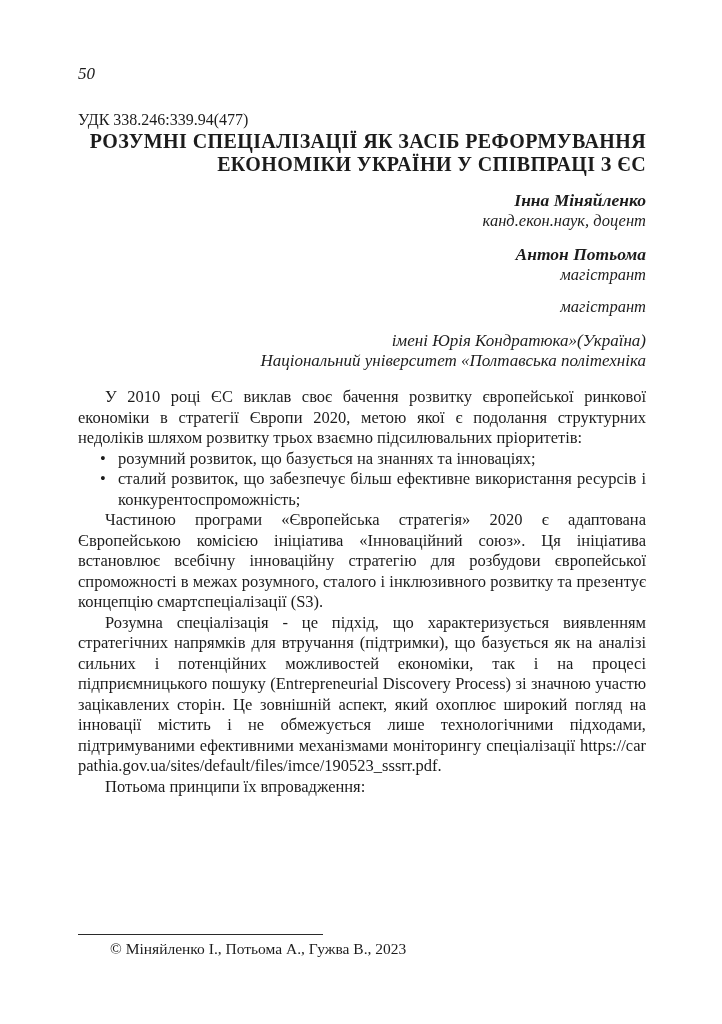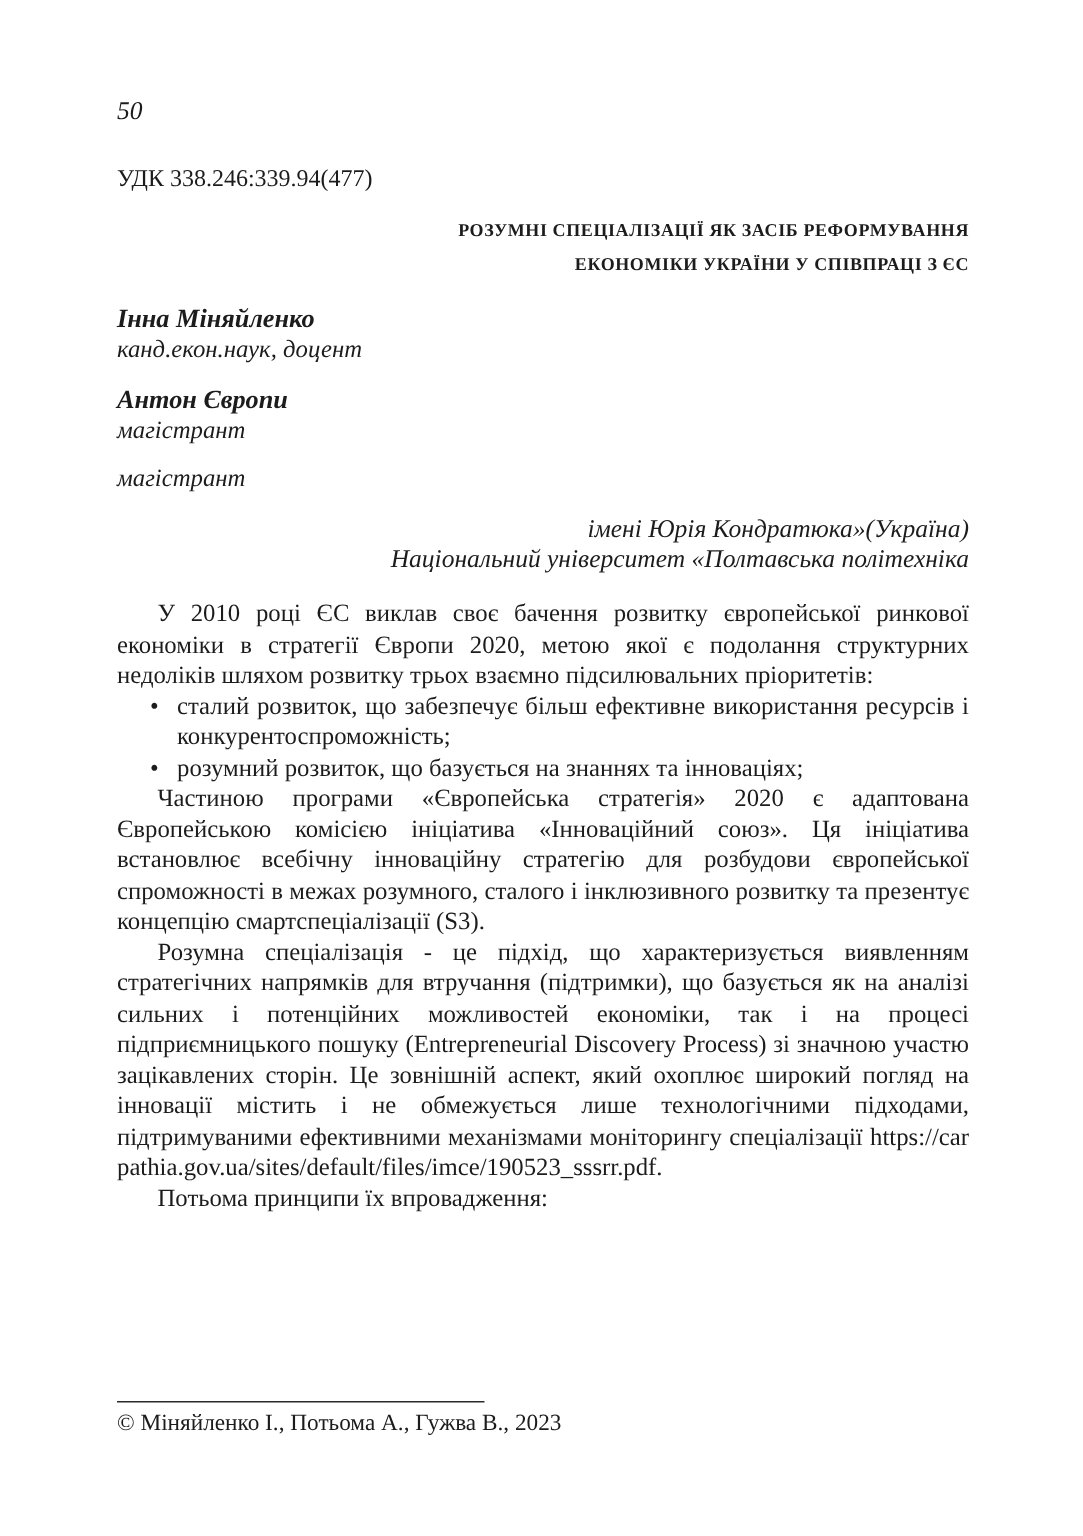--- a/index.html
+++ b/index.html
@@ -30,30 +30,29 @@
     font-size: 17px;
     line-height: 20px;
     font-style: italic;
   }
   .udk {
     margin-top: 26px;
     font-size: 16px;
     line-height: 20px;
   }
   .title {
-    margin-top: 12px;
     text-align: right;
     font-weight: bold;
-    font-size: 12px;
+    font-size: 20px;
     line-height: 23px;
     letter-spacing: 0.4px;
   }
   .authors {
     margin-top: 2px;
-    text-align: left;
+    text-align: right;
   }
   .author {
     margin-top: 13px;
   }
   .author-name {
     font-weight: bold;
     font-style: italic;
     font-size: 17.5px;
     line-height: 22px;
   }
@@ -110,20 +109,21 @@
   }
   .footer-rule {
     width: 245px;
     height: 0;
     border-top: 1.6px solid #2a2a2a;
     margin-bottom: 4px;
   }
   .copyright {
     font-size: 15.5px;
     line-height: 19px;
+    margin-left: 32px;
   }
 </style>
 </head>
 <body>
 
 <div class="page">
   <div class="content">
 
     <div class="page-number">50</div>
 
@@ -133,38 +133,38 @@
       <div>РОЗУМНІ СПЕЦІАЛІЗАЦІЇ ЯК ЗАСІБ РЕФОРМУВАННЯ</div>
       <div>ЕКОНОМІКИ УКРАЇНИ У СПІВПРАЦІ З ЄС</div>
     </div>
 
     <div class="authors">
       <div class="author">
         <div class="author-name">Інна Міняйленко</div>
         <div class="author-role">канд.екон.наук, доцент</div>
       </div>
       <div class="author">
-        <div class="author-name">Антон Європи</div>
+        <div class="author-name">Антон Потьома</div>
         <div class="author-role">магістрант</div>
       </div>
       <div class="author">
         <div class="author-role">магістрант</div>
       </div>
     </div>
 
     <div class="affiliation">
       <div>імені Юрія Кондратюка»(Україна)</div>
       <div>Національний університет «Полтавська політехніка</div>
     </div>
 
     <div class="body-text">
       <p>У 2010 році ЄС виклав своє бачення розвитку європейської ринкової економіки в стратегії Європи 2020, метою якої є подолання структурних недоліків шляхом розвитку трьох взаємно підсилювальних пріоритетів:</p>
       <ul class="bullets">
+        <li>розумний розвиток, що базується на знаннях та інноваціях;</li>
         <li>сталий розвиток, що забезпечує більш ефективне використання ресурсів і конкурентоспроможність;</li>
-        <li>розумний розвиток, що базується на знаннях та інноваціях;</li>
       </ul>
       <p>Частиною програми «Європейська стратегія» 2020 є адаптована Європейською комісією ініціатива «Інноваційний союз». Ця ініціатива встановлює всебічну інноваційну стратегію для розбудови європейської спроможності в межах розумного, сталого і інклюзивного розвитку та презентує концепцію смартспеціалізації (S3).</p>
       <p><span>Розумна спеціалізація - це підхід, що характеризується виявленням стратегічних напрямків для втручання (підтримки), що базується як на аналізі сильних і потенційних можливостей економіки, так і на процесі підприємницького пошуку (Entrepreneurial Discovery Process) зі значною участю зацікавлених сторін. Це зовнішній аспект, який охоплює широкий погляд на інновації містить і не обмежується лише технологічними підходами, підтримуваними ефективними механізмами моніторингу спеціалізації</span> <span class="url">https://carpathia.gov.ua/sites/default/files/imce/190523_sssrr.pdf</span><span>.</span></p>
       <p>Потьома принципи їх впровадження:</p>
     </div>
 
   </div>
 
   <div class="footer">
     <div class="footer-rule"></div>

